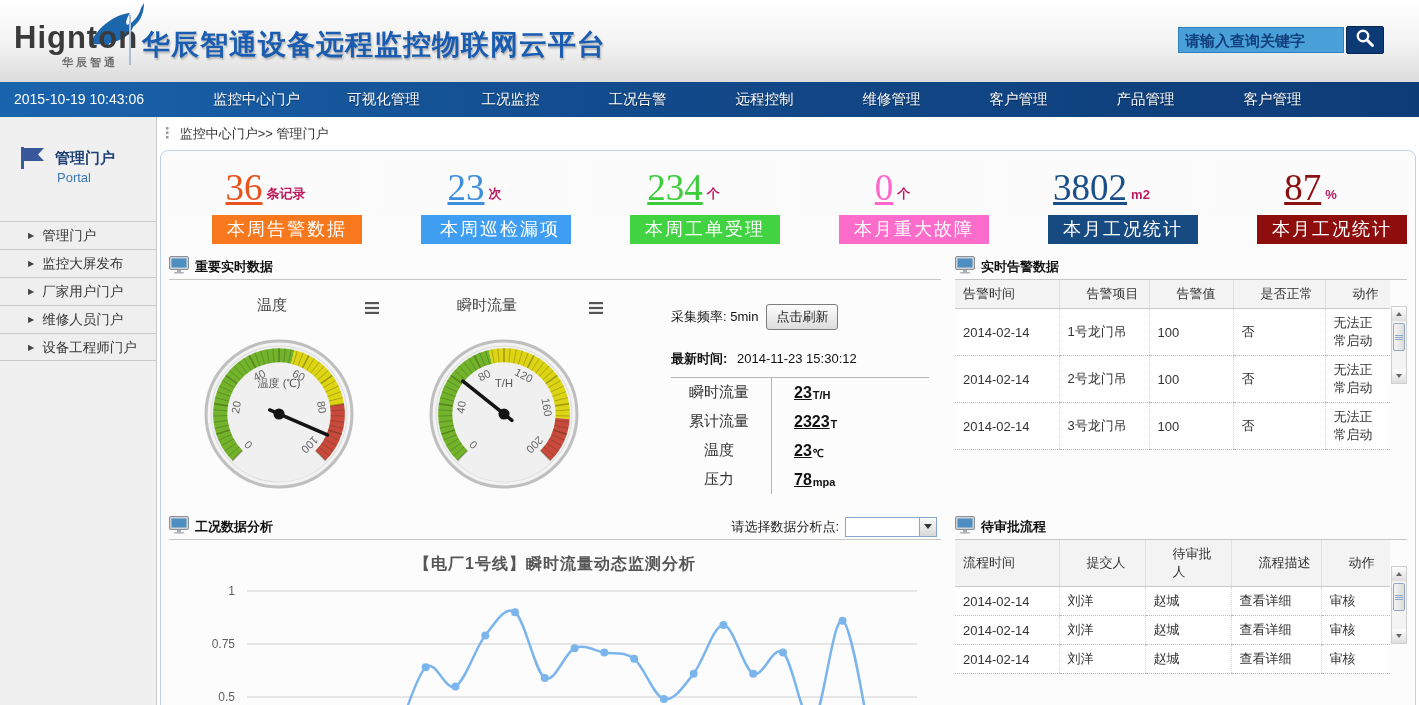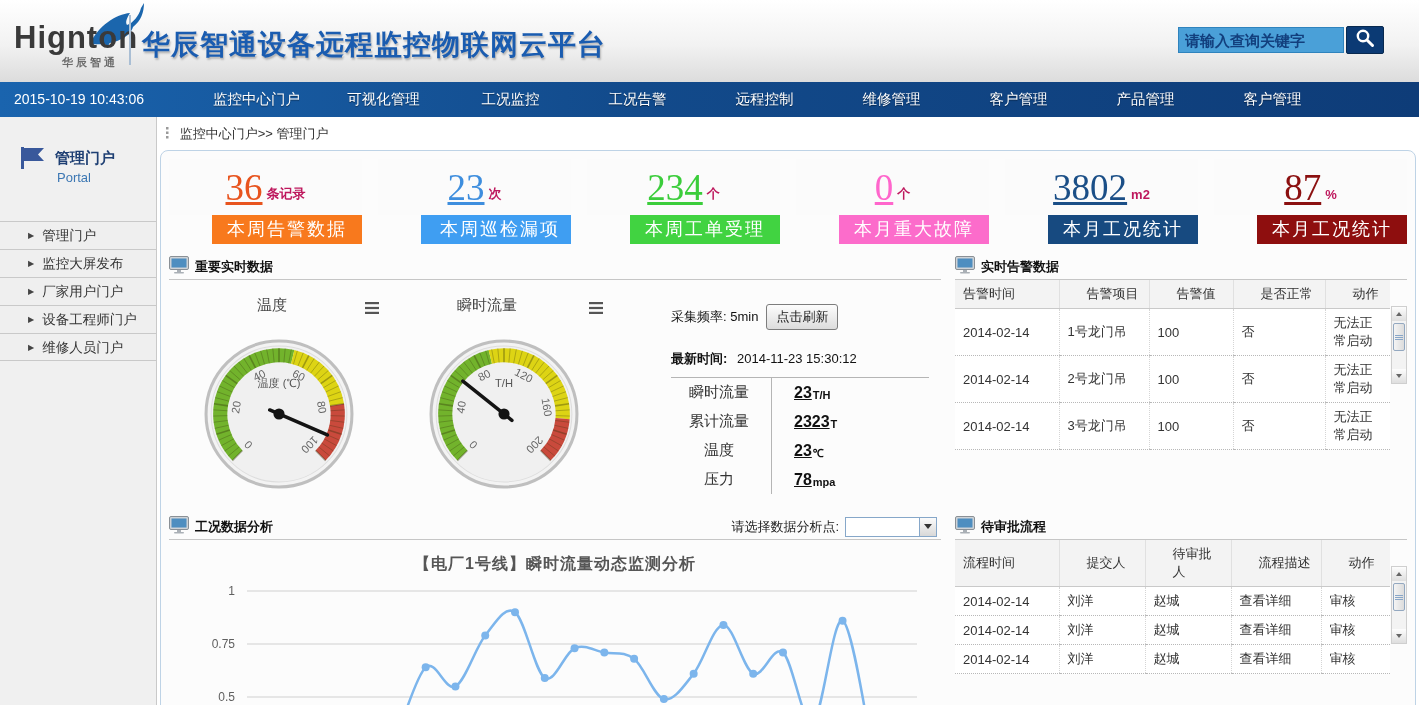--- a/index.html
+++ b/index.html
@@ -176,25 +176,25 @@
 
       <li class="sb-item">
         <span class="sb-tri">▶</span><span>监控大屏发布</span>
       </li>
 
       <li class="sb-item">
         <span class="sb-tri">▶</span><span>厂家用户门户</span>
       </li>
 
       <li class="sb-item">
+        <span class="sb-tri">▶</span><span>维修人员门户</span>
+      </li>
+
+      <li class="sb-item">
         <span class="sb-tri">▶</span><span>设备工程师门户</span>
-      </li>
-
-      <li class="sb-item">
-        <span class="sb-tri">▶</span><span>维修人员门户</span>
       </li>
     </ul>
 </div>
 
 <div class="content">
   <div class="breadcrumb">
     <span class="crumb-grip">
       <svg width="4" height="12" viewBox="0 0 4 12">
           <rect y="0" width="2.5" height="2.5" fill="#9a9a9a"></rect>
           <rect y="4.5" width="2.5" height="2.5" fill="#9a9a9a"></rect>

